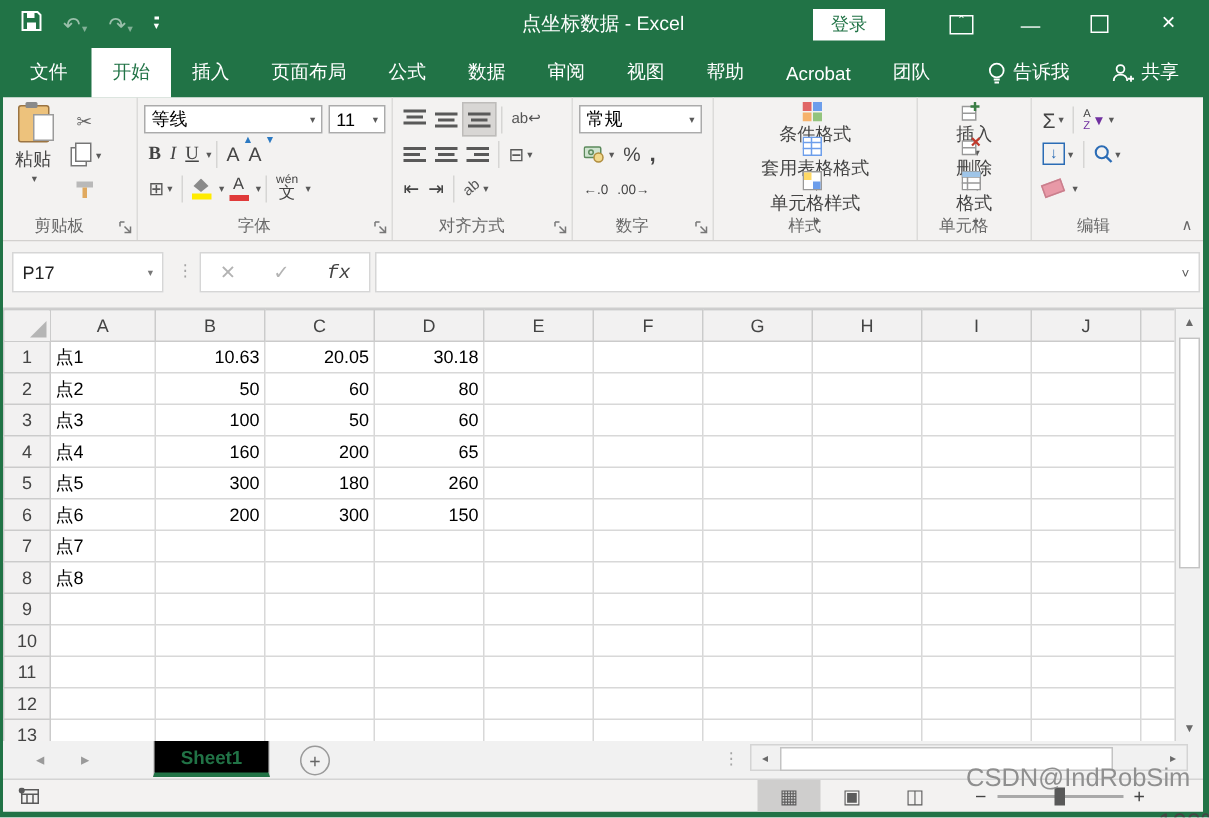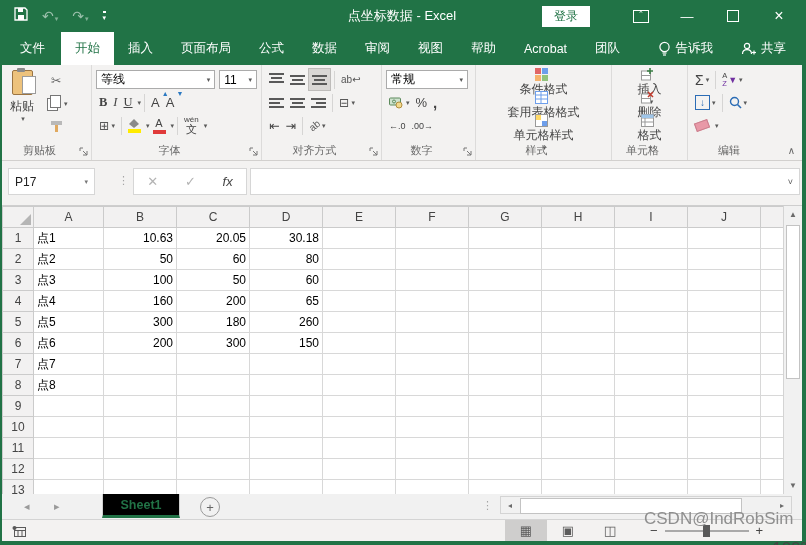--- a/index.html
+++ b/index.html
@@ -75,27 +75,27 @@
   .stack-btn .ic{margin-right:4px;display:inline-flex;}
 
   
   .fill-ic{width:13px;height:13px;border:1px solid #2b6cb5;color:#2b6cb5;font-size:10px;display:inline-flex;align-items:center;justify-content:center;}
   .eraser{width:12px;height:7px;background:#e899a7;border:1px solid #c97f8d;transform:rotate(-20deg);display:inline-block;}
   .sortaz{display:inline-flex;flex-direction:column;font-size:7.5px;line-height:1;color:#444;margin-right:1px;}
   .collapse-chev{position:absolute;right:7px;bottom:4px;color:#666;font-size:10px;}
 
   
   .formula-row{position:relative;height:44px;background:#f3f2f1;border-bottom:1px solid #cecece;}
-  .namebox{position:absolute;left:6px;top:7px;width:87px;height:27px;background:#fff;border:1px solid #d6d6d6;box-sizing:border-box;display:flex;align-items:center;font-size:12px;color:#222;padding:0 6px;}
+  .namebox{position:absolute;left:6px;top:7px;width:101px;height:27px;background:#fff;border:1px solid #d6d6d6;box-sizing:border-box;display:flex;align-items:center;font-size:12px;color:#222;padding:0 6px;}
   .namebox .dd{margin-left:auto;color:#777;}
   .fdots{position:absolute;left:116px;top:13px;color:#a5a5a5;font-size:11px;letter-spacing:0;}
   .fxbox{position:absolute;left:131px;top:7px;width:114px;height:27px;background:#fff;border:1px solid #d6d6d6;box-sizing:border-box;display:flex;align-items:center;justify-content:space-around;}
   .fxbox .x{color:#b3b3b3;font-size:13px;}
   .fxbox .ck{color:#b3b3b3;font-size:13px;}
-  .fxbox .fx{color:#444;font-size:13px;font-style:italic;font-family:Liberation Sans, sans-serif;}
+  .fxbox .fx{color:#444;font-size:13px;font-style:italic;font-family:Liberation Mono, monospace;}
   .fbar{position:absolute;left:248px;top:7px;right:2px;height:27px;background:#fff;border:1px solid #d6d6d6;box-sizing:border-box;display:flex;align-items:center;font-size:12px;padding:0 6px;}
   .fbar .chev{margin-left:auto;color:#555;font-size:9px;}
 
   
   .grid-area{position:relative;height:288px;background:#fff;overflow:hidden;}
   table.sheet{border-collapse:collapse;table-layout:fixed;}
   table.sheet th{background:#f2f1f1;border:1px solid #cbcbcb;font-weight:normal;font-size:12px;color:#444;padding:0;height:20px;}
   table.sheet td{border:1px solid #d8d8d8;font-size:12px;color:#000;padding:0 3px;height:18px;overflow:hidden;white-space:nowrap;}
   table.sheet td.numcell{text-align:right;}
   table.sheet td.labcell{text-align:left;}

